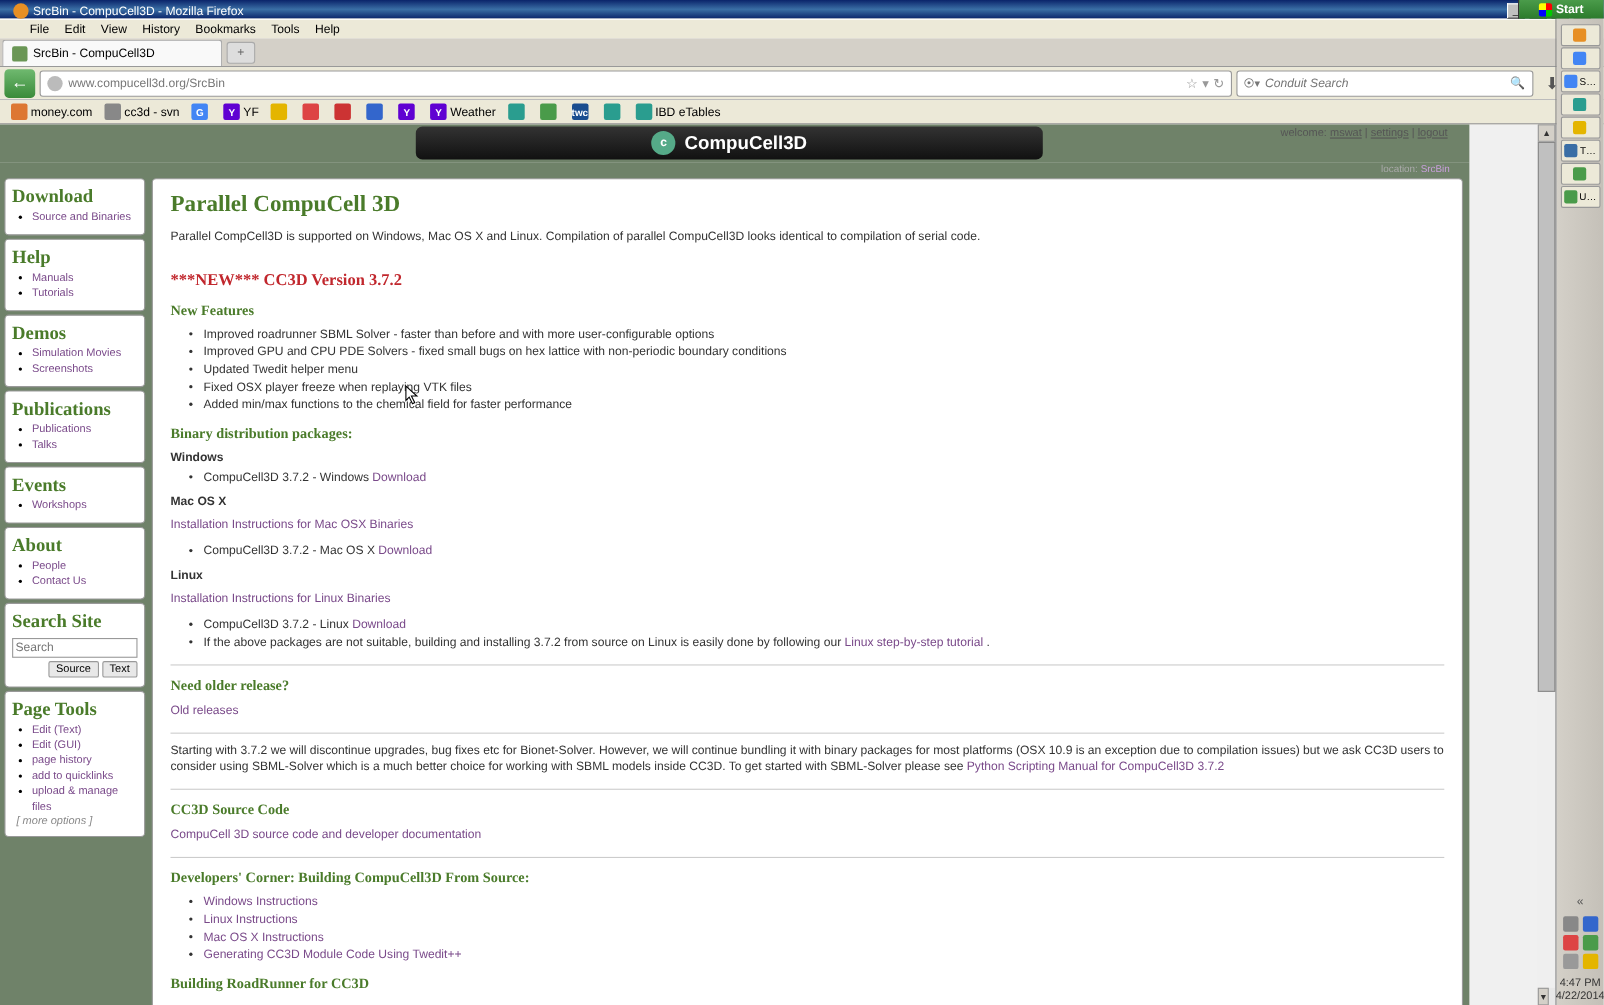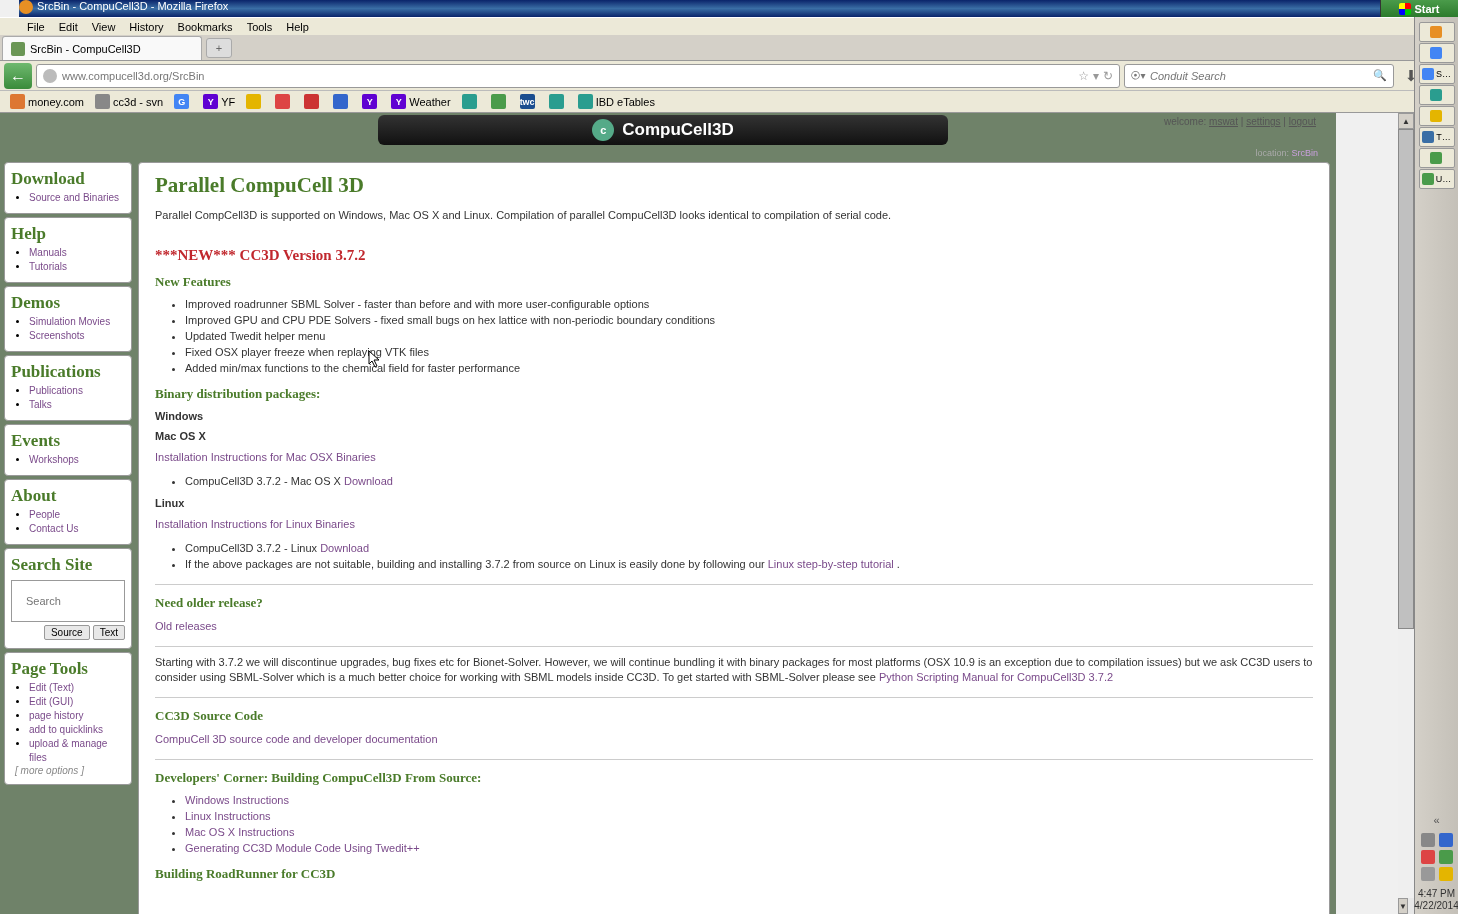--- a/index.html
+++ b/index.html
@@ -1,19 +1,19 @@
 <!DOCTYPE html>
 <html><head>
 <meta charset="utf-8">
 <style>
 * { margin: 0; padding: 0; box-sizing: border-box; }
 body { font-family: Tahoma, Arial, sans-serif; font-size: 11px; background: #f0f0f0; overflow: hidden; width: 1458px; height: 914px; position: relative; }
 
 
-.win-titlebar { height: 17px; background: linear-gradient(to bottom, #0a246a, #3a6ea5 50%, #0a246a); color: #fff; display: flex; align-items: flex-start; padding: 0 0; font-size: 11px; margin-left: 19px; }
+.win-titlebar { height: 17px; background: linear-gradient(to bottom, #0a246a, #3a6ea5 50%, #0a246a); color: #fff; display: flex; align-items: flex-end; padding: 0 12px; font-size: 11px; }
 .win-titlebar .ff-icon { width: 14px; height: 14px; margin-right: 4px; background: #e78f24; border-radius: 50%; display:inline-block; }
 .win-titlebar .spacer { flex: 1; }
 .win-btns button { width: 16px; height: 14px; font-size: 9px; margin-left: 1px; background: #c0c0c0; border: 1px solid #fff; border-right-color:#404040; border-bottom-color:#404040; cursor: pointer; }
 .start-btn { position: absolute; top: 0; right: 0; width: 78px; height: 17px; background: linear-gradient(to bottom,#4a9b4a,#2c7b2c); color:#fff; display:flex; align-items:center; justify-content:center; font-weight:bold; font-size:11px; cursor:pointer; border-left:1px solid #333; }
 .start-btn .flag { width:12px; height:12px; margin-right:3px; background:conic-gradient(#f00 0 25%, #0c0 0 50%, #00f 0 75%, #ff0 0); border-radius:2px; }
 
 
 .ff-menubar { height: 18px; background: #ece9d8; display: flex; align-items: center; padding: 0 20px; font-size: 11px; border-top:1px solid #fff; }
 .ff-menubar span { padding: 1px 7px; cursor: pointer; }
 
@@ -72,21 +72,21 @@
 
 .site-body { display:flex; background:#6f8269; min-height:760px; }
 
 
 .sidebar { width:128px; margin:2px 4px; }
 .sb-box { background:#fff; border:1px solid #999; border-radius:4px; padding:4px 6px 8px; margin-bottom:3px; }
 .sb-box h3 { color:#4a7b2a; font-size:17px; font-weight:bold; margin:2px 0 2px; font-family: Georgia, serif; }
 .sb-box ul { list-style:disc; margin-left:18px; }
 .sb-box li { font-size:10px; line-height:14px; }
 .sb-box li a { color:#7a4a8a; text-decoration:none; cursor:pointer; }
-.sb-box input.search { width:100%; border:1px solid #999; padding:14px; font-size:11px; margin-top:3px; }
+.sb-box input.search { width:100%; border:1px solid #999; padding:2px; font-size:11px; margin-top:3px; }
 .sb-btns { text-align:right; margin-top:3px; }
 .sb-btns button { font-size:10px; padding:1px 6px; cursor:pointer; background:#e8e8e8; border:1px solid #999; border-radius:2px; }
 .pt-more { color:#888; font-style:italic; font-size:10px; margin-left:4px; }
 
 
 .main { flex:1; background:#fff; border:1px solid #999; border-radius:4px; margin:2px 6px 2px 2px; padding:10px 16px; font-size:11px; color:#333; }
 .main h1 { color:#4a7b2a; font-size:21px; font-family:Georgia,serif; margin-bottom:10px; font-weight:bold; }
 .main p { margin:8px 0; line-height:15px; }
 .main h2.new { color:#c1272d; font-size:15px; font-family:Georgia,serif; margin:24px 0 6px; font-weight:bold; }
 .main h3 { color:#4a7b2a; font-size:13px; font-family:Georgia,serif; margin:10px 0 6px; font-weight:bold; }
@@ -307,20 +307,23 @@
       <h3>New Features</h3>
       <ul id="features-list">
           <li>Improved roadrunner SBML Solver - faster than before and with more user-configurable options</li>
           <li>Improved GPU and CPU PDE Solvers - fixed small bugs on hex lattice with non-periodic boundary conditions</li>
           <li>Updated Twedit helper menu</li>
           <li>Fixed OSX player freeze when replaying VTK files</li>
           <li>Added min/max functions to the chemical field for faster performance</li>
         </ul>
       <h3>Binary distribution packages:</h3>
       <h4>Windows</h4>
+      <ul>
+        <li><span>CompuCell3D 3.7.2 - Windows </span><a>Download</a></li>
+      </ul>
       <h4>Mac OS X</h4>
       <p><a>Installation Instructions for Mac OSX Binaries</a></p>
       <ul>
         <li><span>CompuCell3D 3.7.2 - Mac OS X </span><a>Download</a></li>
       </ul>
       <h4>Linux</h4>
       <p><a>Installation Instructions for Linux Binaries</a></p>
       <ul>
         <li><span>CompuCell3D 3.7.2 - Linux </span><a>Download</a></li>
         <li><span>If the above packages are not suitable, building and installing 3.7.2 from source on Linux is easily done by following our </span><a>Linux step-by-step tutorial </a><span>.</span></li>

